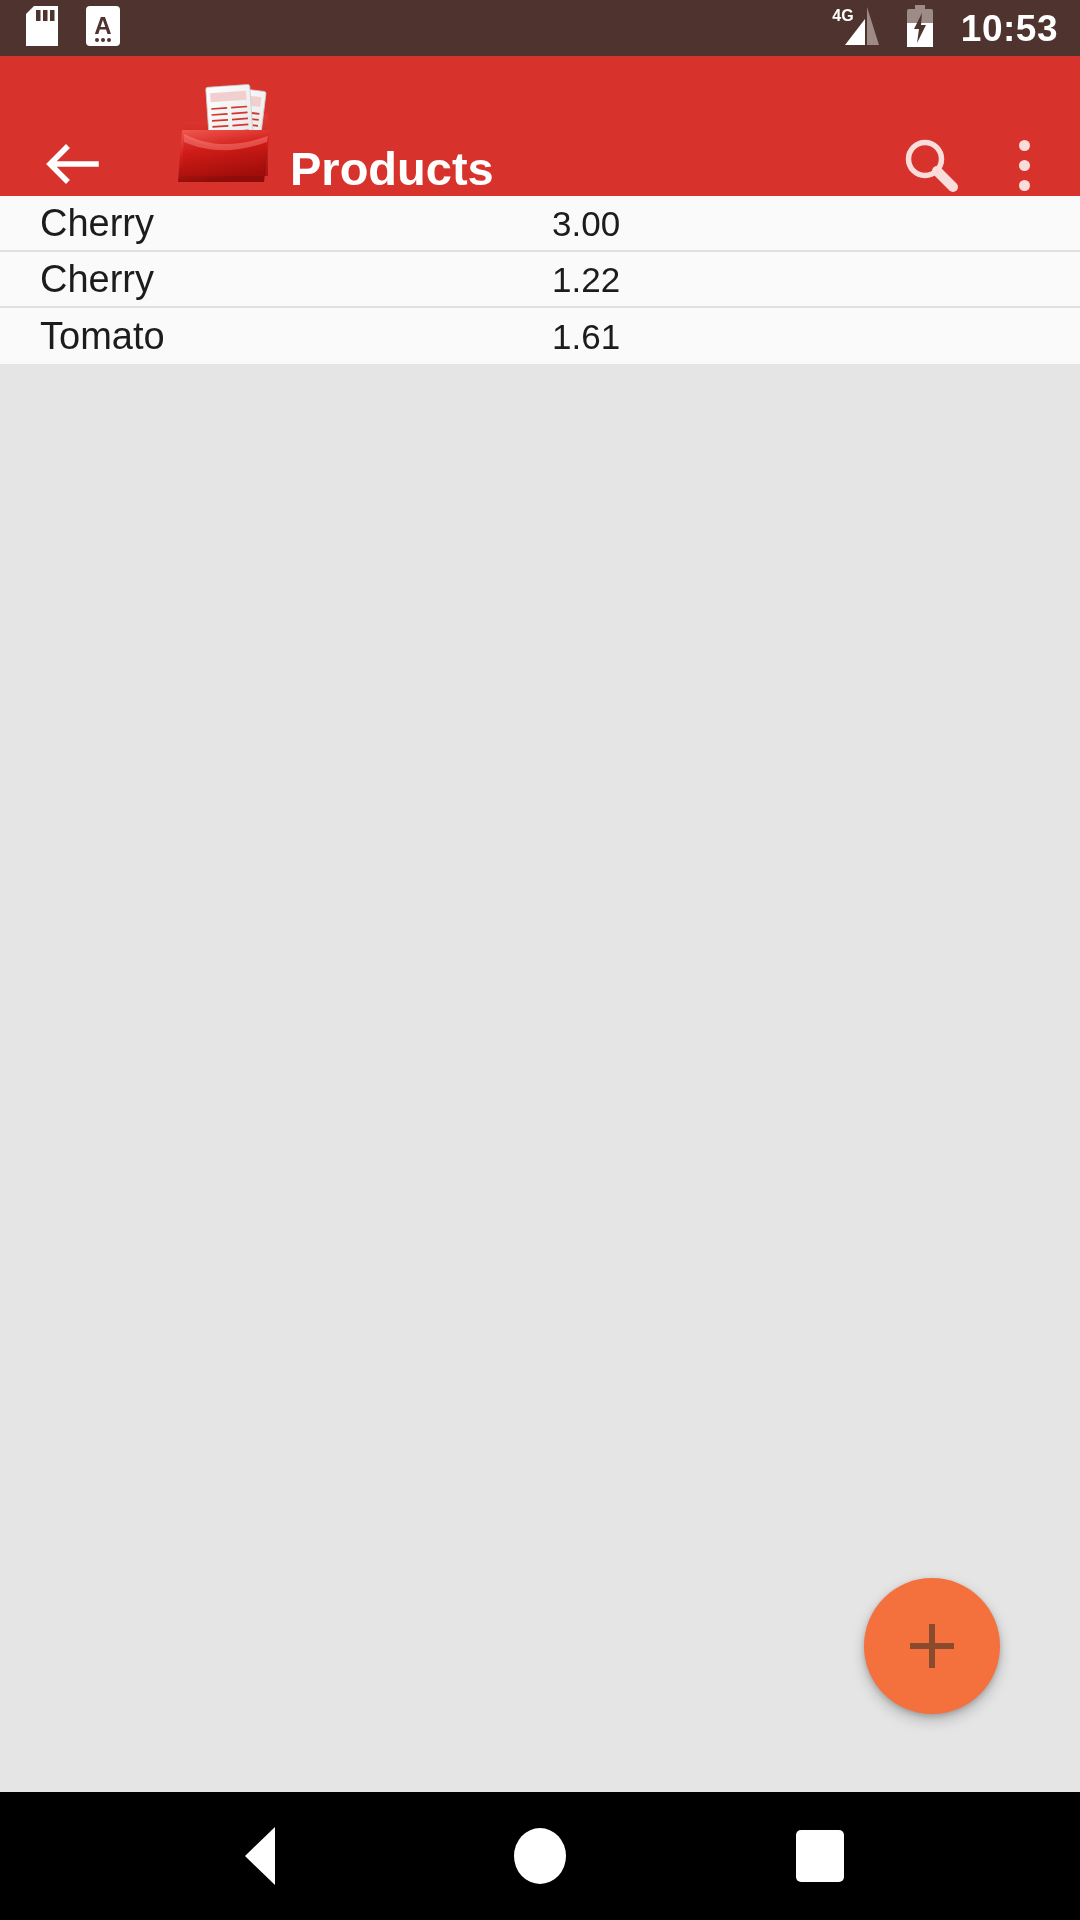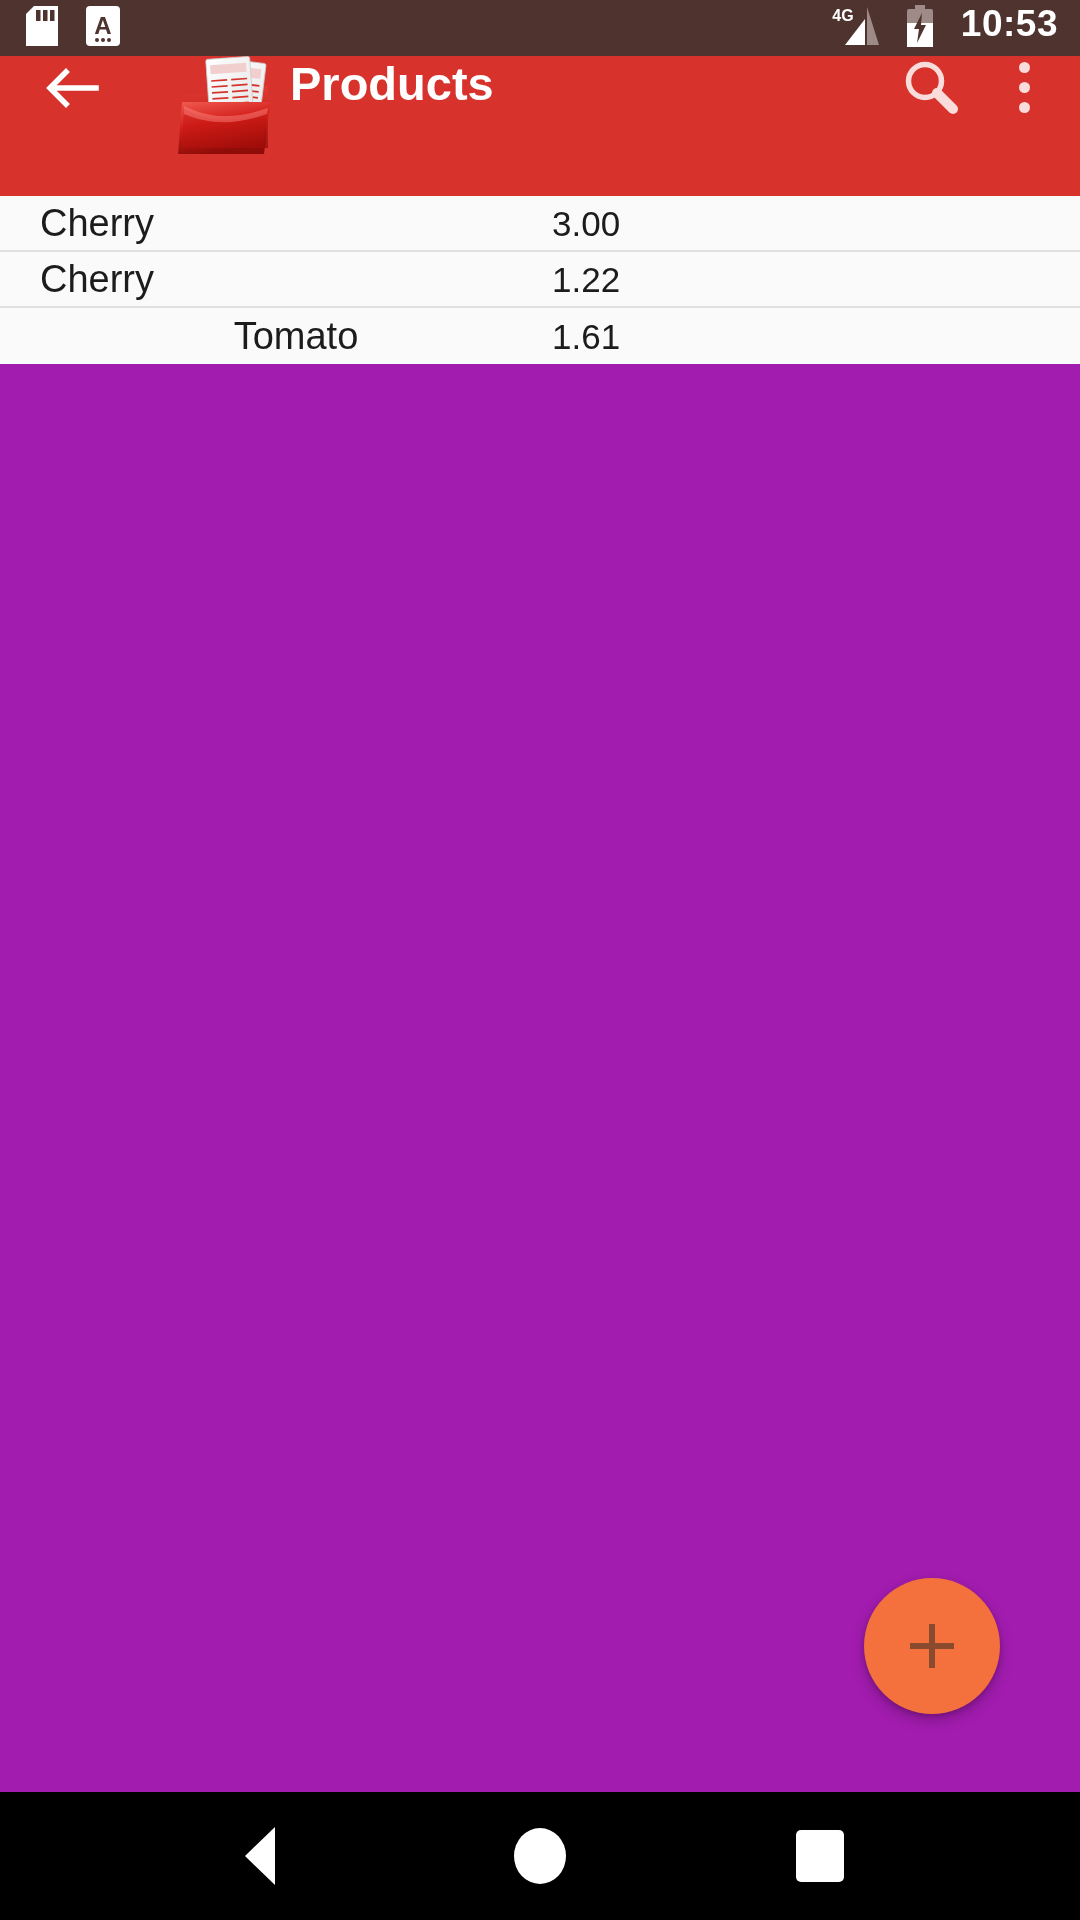--- a/index.html
+++ b/index.html
@@ -18,32 +18,32 @@
 
   
   .status-bar {
     height:56px;
     background:#4E332E;
     display:flex; align-items:center;
     padding:0 22px 0 26px;
     flex:0 0 56px;
   }
   .status-left { display:flex; align-items:center; gap:28px; }
-  .status-right { margin-left:auto; display:flex; align-items:flex-start; gap:20px; }
+  .status-right { margin-left:auto; display:flex; align-items:center; gap:20px; }
   .status-time {
     color:#FFFFFF; font-size:37px; font-weight:700;
     letter-spacing:0.5px; line-height:1; padding-left:6px;
   }
   .sb-icon { display:block; }
 
   
   .app-bar {
     height:140px;
     background:#D7322C;
-    display:flex; align-items:flex-start;
+    display:flex; align-items:flex-end;
     padding:0 39px 0 40px;
     flex:0 0 140px;
     position:relative;
   }
   .back-btn {
     width:64px; height:64px;
     display:flex; align-items:center; justify-content:center;
     flex:0 0 64px;
   }
   .app-logo {
@@ -68,32 +68,32 @@
     width:62px; height:62px;
     display:flex; align-items:center; justify-content:center;
   }
   .overflow-btn { width:34px; flex-direction:column; gap:9px; }
   .dot { width:11px; height:11px; border-radius:50%; background:#FADCDA; }
 
   
   .content {
     flex:1 1 auto;
     position:relative;
-    background:#a21caf;
+    background:#e5e5e5;
     overflow:hidden;
   }
   .product-list { width:100%; }
   .product-row {
     height:56px;
     display:flex; align-items:center;
     padding:0 40px;
     border-bottom:2px solid #E0E0E0;
     background:#FAFAFA;
   }
-  .product-row.last { border-bottom:none;text-align:center; }
+  .product-row.last { border-bottom:none; }
   .product-name {
     font-size:38px; color:#1C1C1C;
     flex:0 0 512px;
     line-height:1;
   }
   .product-price {
     font-size:35px; color:#1C1C1C;
     line-height:1;
   }
 

